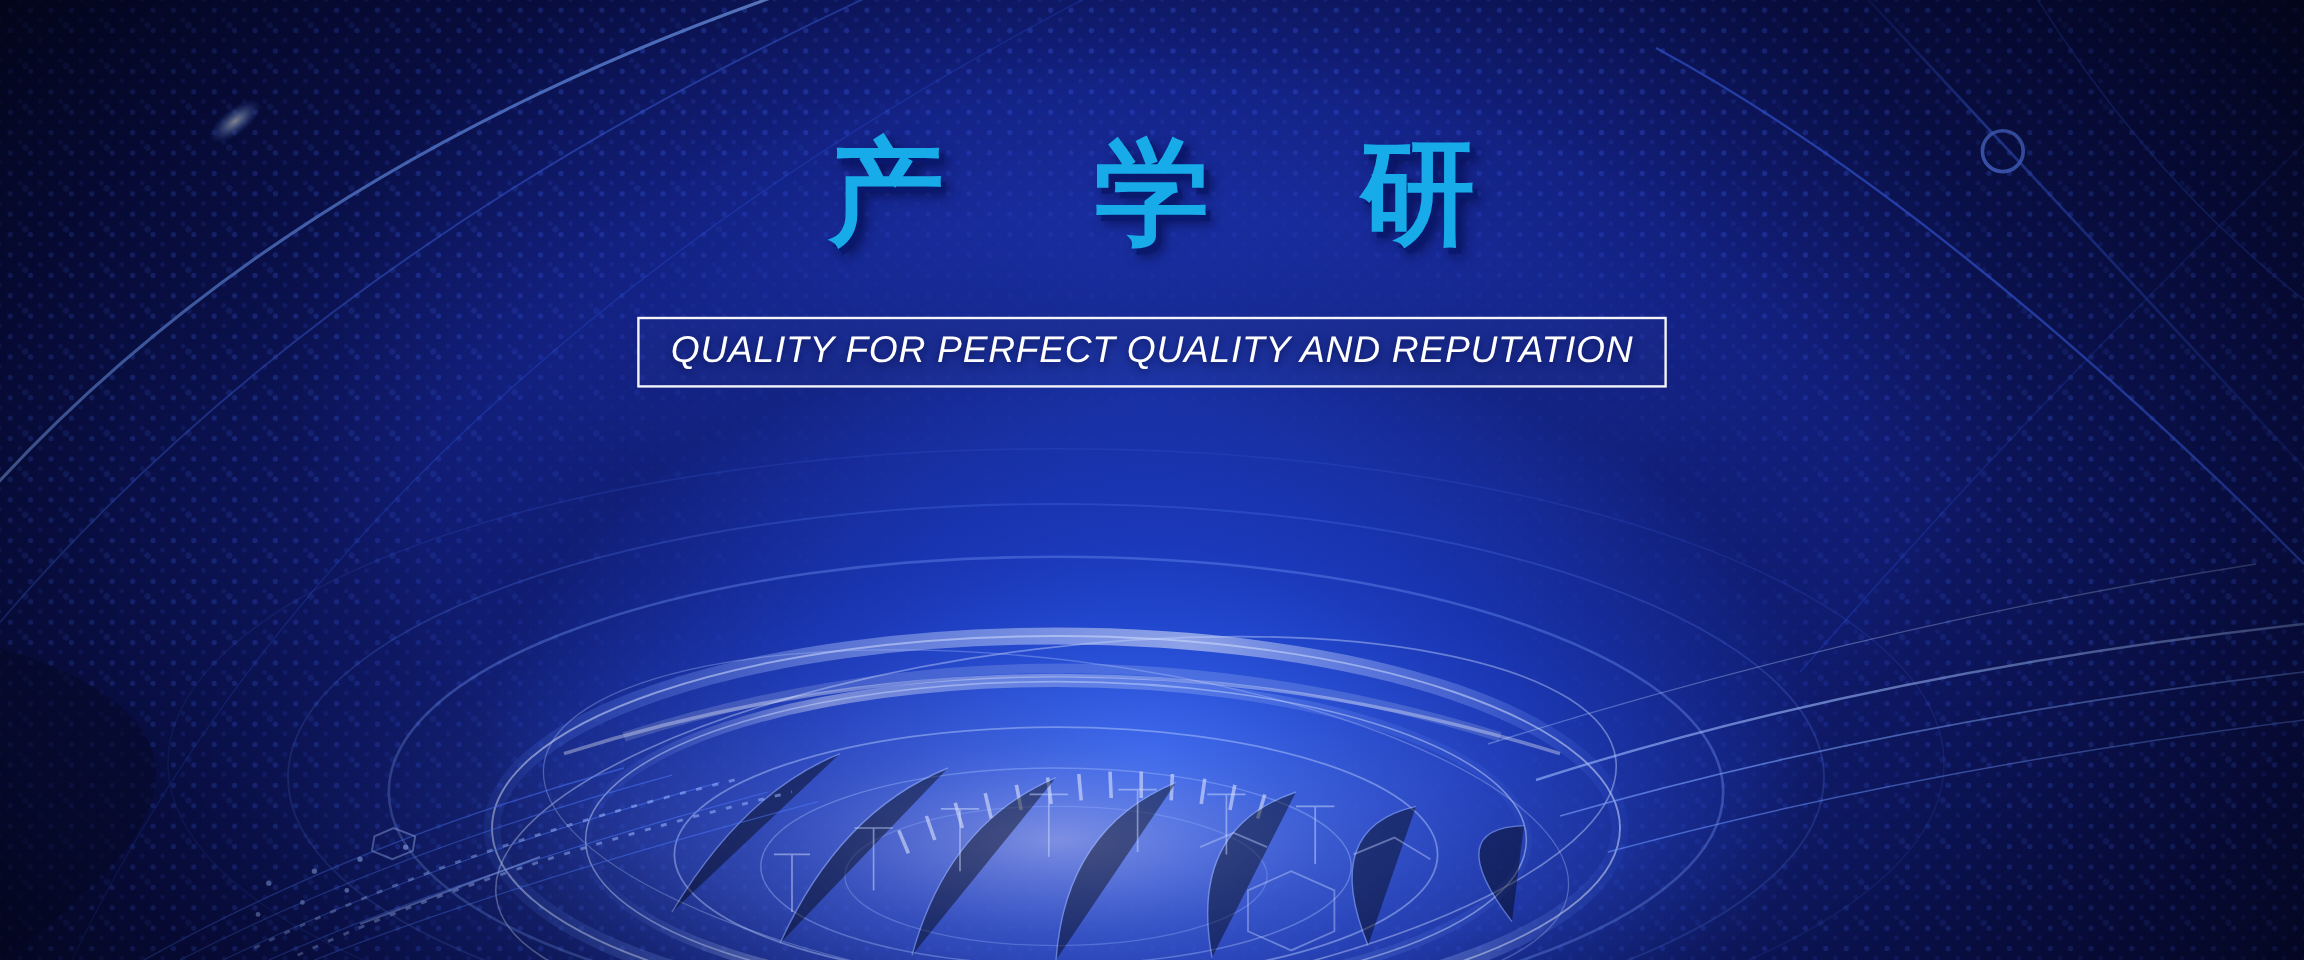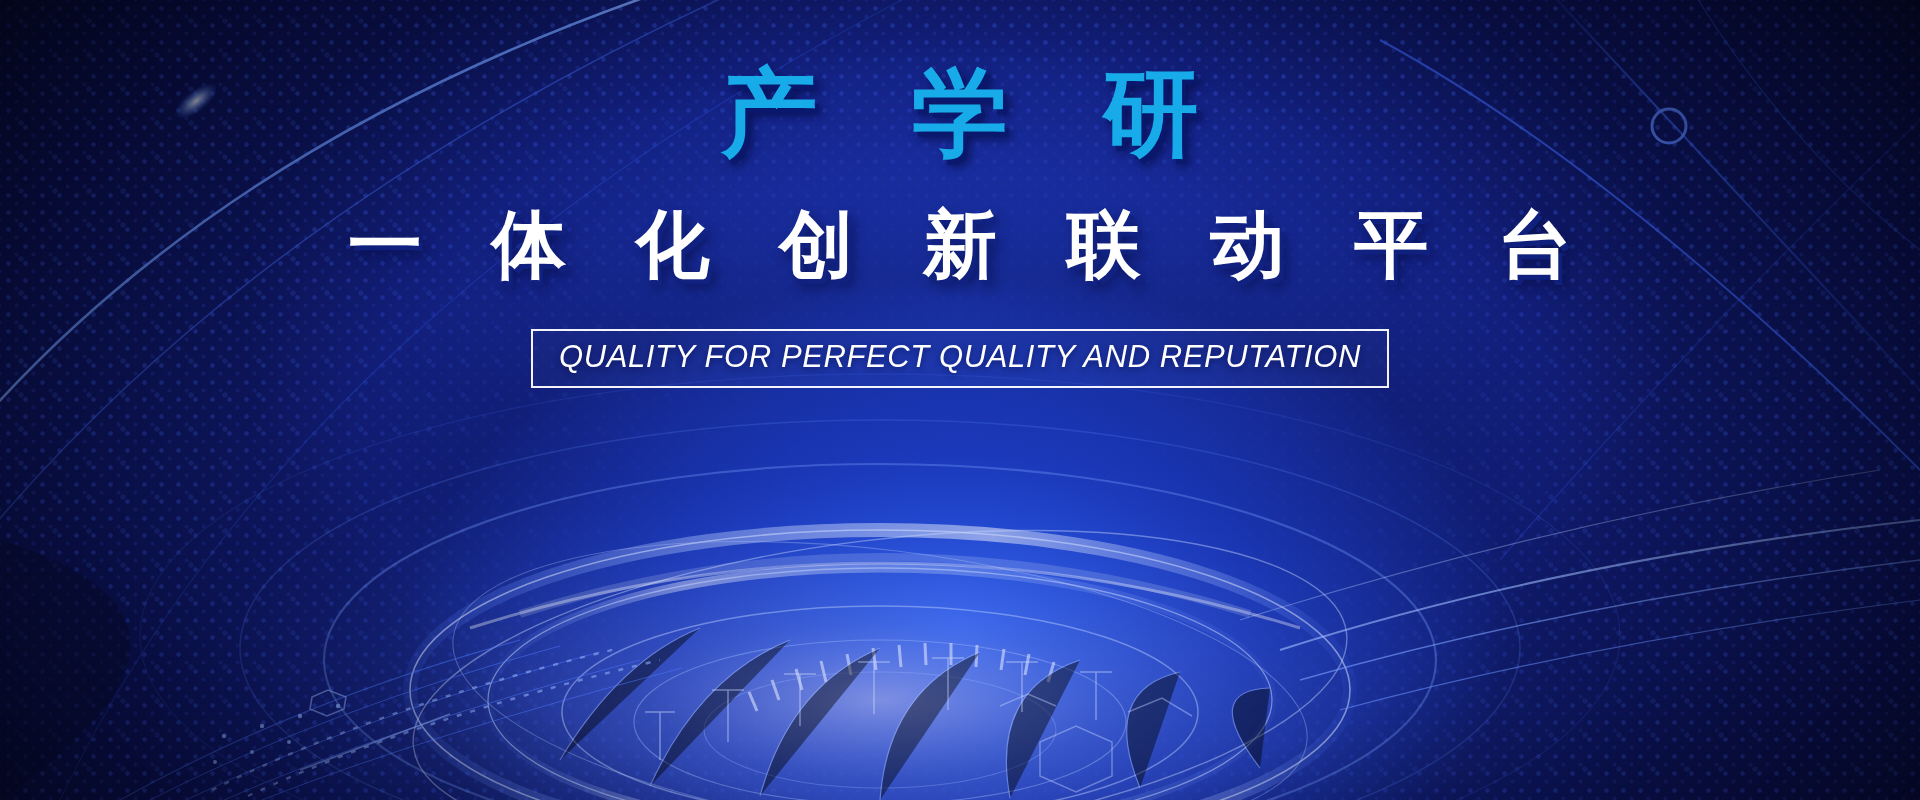--- a/index.html
+++ b/index.html
@@ -56,28 +56,28 @@
   
   .content{
     position:absolute; left:0; right:0; top:0;
     height:800px;
     display:flex; flex-direction:column;
     align-items:center;
     z-index:40;
   }
 
   .title-main{
-    margin-top:65px;
+    margin-top:120px;
     font-size:96px;
     line-height:1;
     font-weight:bold;
     color:#17ace9;
     letter-spacing:34px;
     text-indent:34px;
-    font-family:Liberation Sans, sans-serif;
+    font-family:Liberation Mono, monospace;
     text-shadow:
       4px 5px 0 rgba(10,24,110,0.92),
       6px 7px 10px rgba(4,10,60,0.75);
     white-space:nowrap;
   }
 
   .title-sub{
     margin-top:46px;
     font-size:74px;
     line-height:1;
@@ -279,20 +279,19 @@
 
       <path d="M 0 540 Q 260 620 0 800 Z" fill="#060a2c" opacity="0.5"></path>
     </g>
   </svg>
 
   <div class="vignette"></div>
 
   <div class="content">
     <div class="title-main">产 学 研</div>
 
-    <div class="title-sub">一 体 化 创 新 联 动 平 台</div>
 
     <div class="tagline-box">
       <div class="tagline">QUALITY FOR PERFECT QUALITY AND REPUTATION</div>
     </div>
   </div>
 
 </div>
 
 </body></html>

